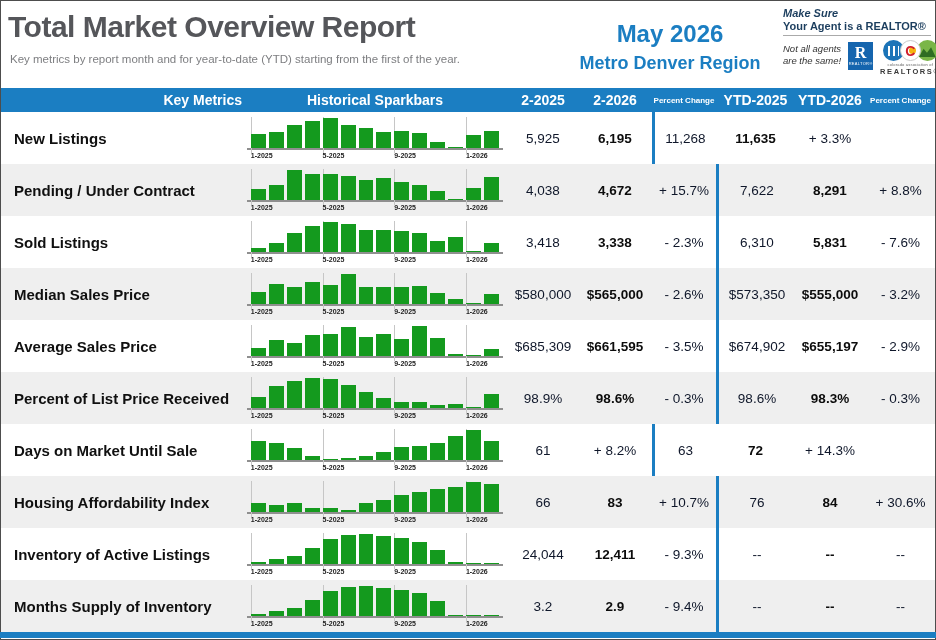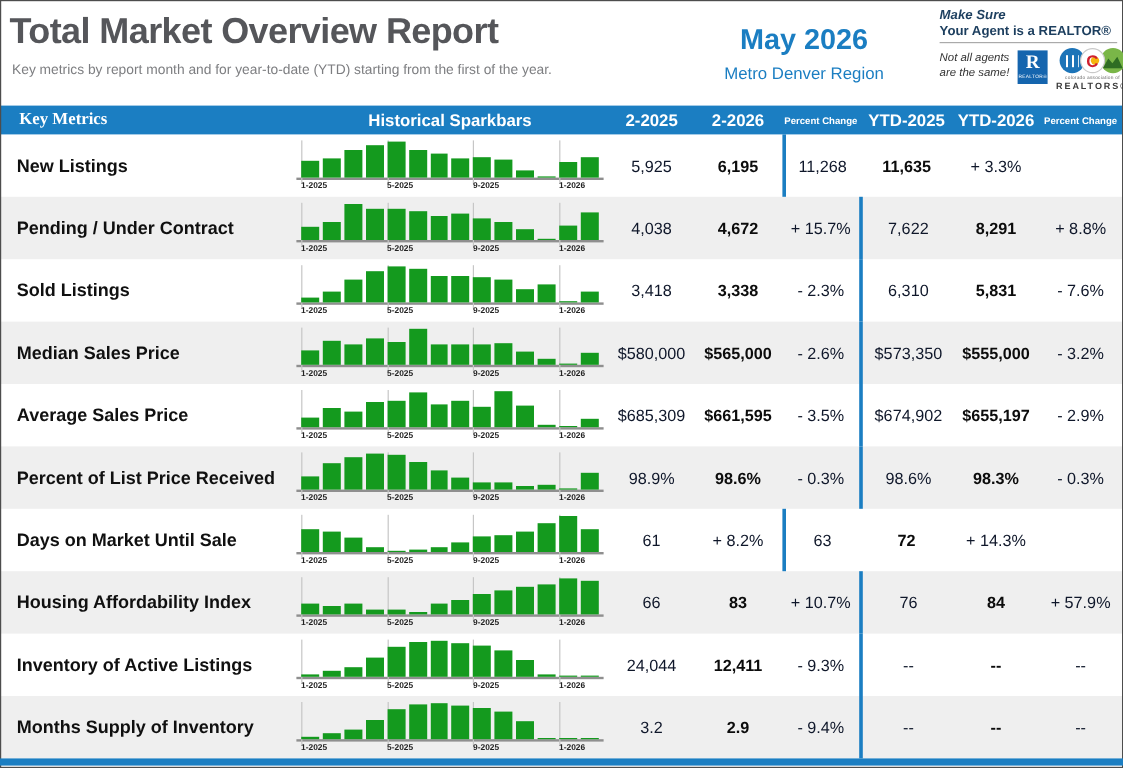--- a/index.html
+++ b/index.html
@@ -12,21 +12,21 @@
   body{font-family:"Liberation Sans",sans-serif;background:#fff;}
   .page{position:relative;width:936px;height:640px;background:#fff;overflow:hidden;
         outline:1px solid #4d4d4d;outline-offset:-1px;}
 
   
   .header{position:relative;height:88px;}
   .title{position:absolute;left:8px;top:10px;font-size:30px;font-weight:700;color:#55565a;letter-spacing:-0.5px;}
   .subtitle{position:absolute;left:10px;top:53px;font-size:11.5px;color:#7d7e81;}
   .report-month{position:absolute;left:560px;top:20px;width:220px;text-align:center;color:var(--blue);}
   .rm-month{font-size:24px;font-weight:700;}
-  .rm-region{font-size:14px;font-weight:400;margin-top:5px;}
+  .rm-region{font-size:18px;font-weight:700;margin-top:5px;}
   .realtor{position:absolute;left:783px;top:7px;width:148px;}
   .mk1{font-size:11px;font-style:italic;font-weight:700;color:var(--navy);line-height:1.15;}
   .mk2{font-size:11px;font-weight:700;color:var(--navy);line-height:1.15;white-space:nowrap;}
   .realtor hr{border:none;border-top:1px solid #aaa;margin:3px 0 4px 0;}
   .realtor-bottom{display:flex;gap:7px;align-items:flex-start;}
   .not-all{font-size:9.5px;font-style:italic;color:#333;line-height:1.25;padding-top:3px;white-space:nowrap;}
   .r-logo{width:25px;height:28px;background:#1565ae;color:#fff;display:flex;flex-direction:column;
           align-items:center;justify-content:center;flex-shrink:0;margin-top:2px;}
   .r-letter{font-family:"Liberation Serif",serif;font-size:16px;font-weight:700;line-height:1;}
   .r-sub{font-size:4px;letter-spacing:.3px;line-height:1.4;}
@@ -44,21 +44,21 @@
   .c-mtn{background:#7ab648;margin-left:-4px;z-index:2;overflow:hidden;}
   .c-mtn::before{content:"";position:absolute;left:2px;right:2px;bottom:4px;height:10px;background:#2f6d23;
       clip-path:polygon(0 100%,28% 15%,48% 55%,72% 0,100% 100%);}
   .car-line1{font-size:4px;color:#666;margin-top:1px;letter-spacing:.2px;}
   .car-line2{font-size:7.5px;font-weight:700;color:#3a3a3a;letter-spacing:1.6px;}
 
   
   .grid-cols{display:grid;grid-template-columns:242px 266px 70px 74px 64px 79px 70px 71px;}
   .thead{height:24px;background:var(--blue);align-items:center;color:#fff;font-weight:700;}
   .th{text-align:center;font-size:14px;}
-  .th.key{text-align:left;padding-left:16px;font-family:Liberation Serif, serif;}
+  .th.key{text-align:right;padding-left:16px;}
   .th.small{font-size:8px;}
   .tbody .row{height:52px;align-items:center;}
   .tbody .row:nth-child(even){background:var(--row-alt);}
   .cell{height:100%;display:flex;align-items:center;justify-content:center;}
   .cell.c1{justify-content:flex-start;}
   .metric{font-size:15px;font-weight:700;color:#101010;padding-left:14px;}
   .num{font-size:13.5px;color:#0f172a;}
   .bold{font-weight:700;color:#0c0c0c;}
   .cell.c6{border-left:3px solid var(--blue);}
 
@@ -484,21 +484,21 @@
               <span class="axis-label" style="left: 57.5%;">9-2025</span>
               <span class="axis-label" style="left: 85.5%;">1-2026</span>
             </div>
       </div>
     </div>
     <div class="cell num c3">66</div>
     <div class="cell num bold c4">83</div>
     <div class="cell num c5">+ 10.7%</div>
     <div class="cell num c6">76</div>
     <div class="cell num bold c7">84</div>
-    <div class="cell num c8">+ 57.9%</div>
+    <div class="cell num c8">+ 30.6%</div>
   </div>
 
   <div class="row grid-cols">
     <div class="cell c1">
           <span class="metric">Inventory of Active Listings</span>
         </div>
     <div class="cell c2">
       <div class="spark">
         <div class="spark-chart">
           <div class="grid-layer">

